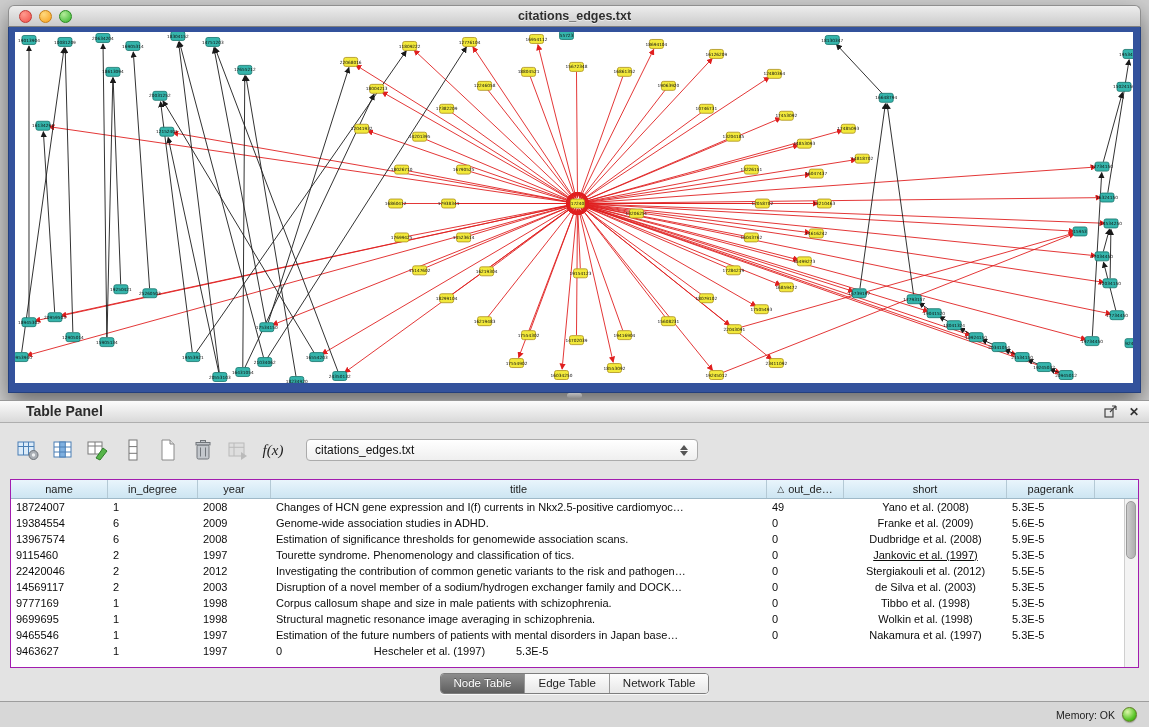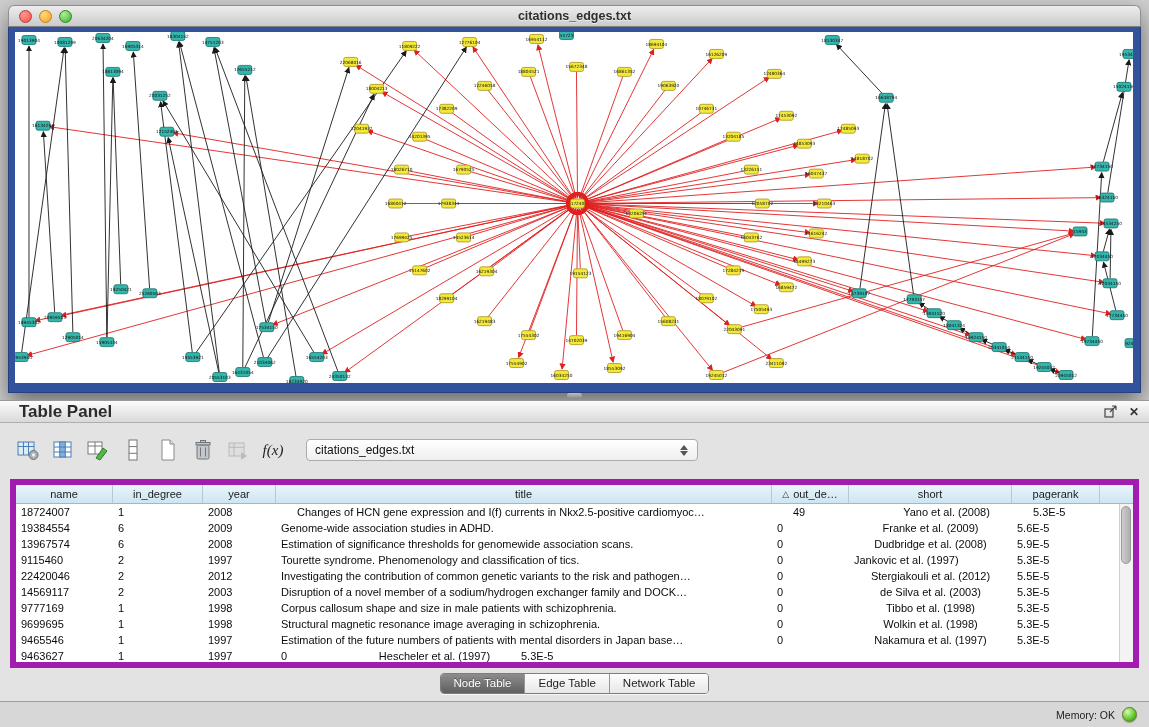--- a/index.html
+++ b/index.html
@@ -16,36 +16,36 @@
   .light.green{background:radial-gradient(circle at 35% 30%,#b4ec9a,#34b42c);border:1px solid #2a8a21;}
   .net-frame{position:absolute;top:22px;left:0;right:0;bottom:0;background:#33529c;border-left:1px solid #24407e;border-right:1px solid #24407e;border-bottom:1px solid #24407e;padding:5px 7px 9px 6px;box-sizing:border-box;}
   .net-canvas{width:100%;height:100%;background:#fff;position:relative;overflow:hidden;}
   .net-canvas svg{display:block;width:100%;height:100%;}
 
   .divider-nub{position:absolute;left:567px;top:393px;width:15px;height:5px;border-radius:3px;background:linear-gradient(#bdbdbd,#8f8f8f);}
 
   
   .table-panel{position:absolute;left:0;top:400px;width:1149px;height:302px;background:#e3e3e3;border-top:1px solid #989898;border-bottom:1px solid #9d9d9d;box-sizing:border-box;}
   .panel-header{height:21px;background:linear-gradient(#fcfcfc,#d9d9d9);border-bottom:1px solid #aeaeae;position:relative;}
-  .panel-title{font-size:17px;font-weight:bold;color:#2b2b2b;line-height:21px;padding-left:19px;}
+  .panel-title{font-size:14px;font-weight:bold;color:#2b2b2b;line-height:21px;padding-left:26px;}
   .panel-actions{position:absolute;right:10px;top:0;height:21px;display:flex;align-items:center;gap:12px;}
   .panel-actions .pa{font-size:12px;color:#333;cursor:default;line-height:1;}
   .panel-actions svg{display:block;}
 
   .toolbar{position:absolute;top:32px;left:14px;right:10px;height:34px;display:flex;align-items:center;gap:7px;}
   .tbtn{width:28px;height:28px;display:flex;align-items:center;justify-content:center;border-radius:4px;}
   .tbtn svg{display:block;}
   .fx{font-family:"Liberation Serif",serif;font-style:italic;font-size:15px;color:#222;}
   .combo{margin-left:12px;display:flex;align-items:center;width:392px;height:22px;border:1px solid #ababab;border-radius:4px;background:linear-gradient(#ffffff,#efefef);box-sizing:border-box;}
   .combo-value{flex:1;font-size:12px;color:#111;padding-left:8px;white-space:nowrap;overflow:hidden;}
   .combo-stepper{width:18px;display:flex;flex-direction:column;align-items:center;gap:1px;padding-right:4px;}
   .tri-up{width:0;height:0;border-left:4px solid transparent;border-right:4px solid transparent;border-bottom:5px solid #555;}
   .tri-dn{width:0;height:0;border-left:4px solid transparent;border-right:4px solid transparent;border-top:5px solid #555;}
 
-  .table-wrap{position:absolute;left:10px;right:10px;top:78px;bottom:33px;background:#fff;border:6px solid #a21caf;box-sizing:border-box;overflow:hidden;}
+  .table-wrap{position:absolute;left:10px;right:10px;top:78px;bottom:33px;background:#fff;border:1px solid #a21caf;box-sizing:border-box;overflow:hidden;}
   .thead{display:flex;height:19px;background:linear-gradient(#e9f5fc,#cde5f2);border-bottom:1px solid #9fb9c8;box-sizing:border-box;}
   .hcell{display:flex;align-items:center;justify-content:center;font-size:11px;color:#1b1b1b;border-right:1px solid #b4c9d5;box-sizing:border-box;white-space:nowrap;overflow:hidden;}
   .hcell.filler{border-right:none;}
   .sort{margin-right:4px;font-size:9px;color:#333;}
   .tbody{position:absolute;top:19px;left:0;right:14px;bottom:0;overflow:hidden;}
   .trow{display:flex;height:16px;}
   .tcell{font-size:11px;color:#0b0b0b;line-height:16px;padding:0 5px;white-space:nowrap;overflow:hidden;box-sizing:border-box;}
   .vscroll{position:absolute;top:19px;right:0;bottom:0;width:14px;background:#f3f3f3;border-left:1px solid #cfcfcf;box-sizing:border-box;}
   .vthumb{position:absolute;top:2px;left:1px;width:10px;height:58px;border-radius:6px;background:linear-gradient(90deg,#cdcdcd,#aeaeae);border:1px solid #9a9a9a;box-sizing:border-box;}
 
@@ -734,21 +734,21 @@
           <div class="hcell" style="width: 88px;">
             <span>pagerank</span>
           </div>
           <div class="hcell filler" style="flex: 1 1 0%;"></div>
         </div>
       <div class="tbody" id="tbody">
           <div class="trow">
             <div class="tcell" style="width: 97px; text-align: left;">18724007</div>
             <div class="tcell" style="width: 90px; text-align: left;">1</div>
             <div class="tcell" style="width: 73px; text-align: left;">2008</div>
-            <div class="tcell" style="width: 496px; text-align: left; margin-left: 16px;">Changes of HCN gene expression and I(f) currents in Nkx2.5-positive cardiomyoc…</div>
+            <div class="tcell" style="width: 496px; text-align: left;">Changes of HCN gene expression and I(f) currents in Nkx2.5-positive cardiomyoc…</div>
             <div class="tcell" style="width: 77px; text-align: left;">49</div>
             <div class="tcell" style="width: 163px; text-align: center;">Yano et al. (2008)</div>
             <div class="tcell" style="width: 88px; text-align: left;">5.3E-5</div>
           </div>
           <div class="trow">
             <div class="tcell" style="width: 97px; text-align: left;">19384554</div>
             <div class="tcell" style="width: 90px; text-align: left;">6</div>
             <div class="tcell" style="width: 73px; text-align: left;">2009</div>
             <div class="tcell" style="width: 496px; text-align: left;">Genome-wide association studies in ADHD.</div>
             <div class="tcell" style="width: 77px; text-align: left;">0</div>
@@ -763,21 +763,21 @@
             <div class="tcell" style="width: 77px; text-align: left;">0</div>
             <div class="tcell" style="width: 163px; text-align: center;">Dudbridge et al. (2008)</div>
             <div class="tcell" style="width: 88px; text-align: left;">5.9E-5</div>
           </div>
           <div class="trow">
             <div class="tcell" style="width: 97px; text-align: left;">9115460</div>
             <div class="tcell" style="width: 90px; text-align: left;">2</div>
             <div class="tcell" style="width: 73px; text-align: left;">1997</div>
             <div class="tcell" style="width: 496px; text-align: left;">Tourette syndrome. Phenomenology and classification of tics.</div>
             <div class="tcell" style="width: 77px; text-align: left;">0</div>
-            <div class="tcell" style="width: 163px; text-align: left;">Jankovic et al. (1997)</div>
+            <div class="tcell" style="width: 163px; text-align: center; text-decoration: underline;">Jankovic et al. (1997)</div>
             <div class="tcell" style="width: 88px; text-align: left;">5.3E-5</div>
           </div>
           <div class="trow">
             <div class="tcell" style="width: 97px; text-align: left;">22420046</div>
             <div class="tcell" style="width: 90px; text-align: left;">2</div>
             <div class="tcell" style="width: 73px; text-align: left;">2012</div>
             <div class="tcell" style="width: 496px; text-align: left;">Investigating the contribution of common genetic variants to the risk and pathogen…</div>
             <div class="tcell" style="width: 77px; text-align: left;">0</div>
             <div class="tcell" style="width: 163px; text-align: center;">Stergiakouli et al. (2012)</div>
             <div class="tcell" style="width: 88px; text-align: left;">5.5E-5</div>

